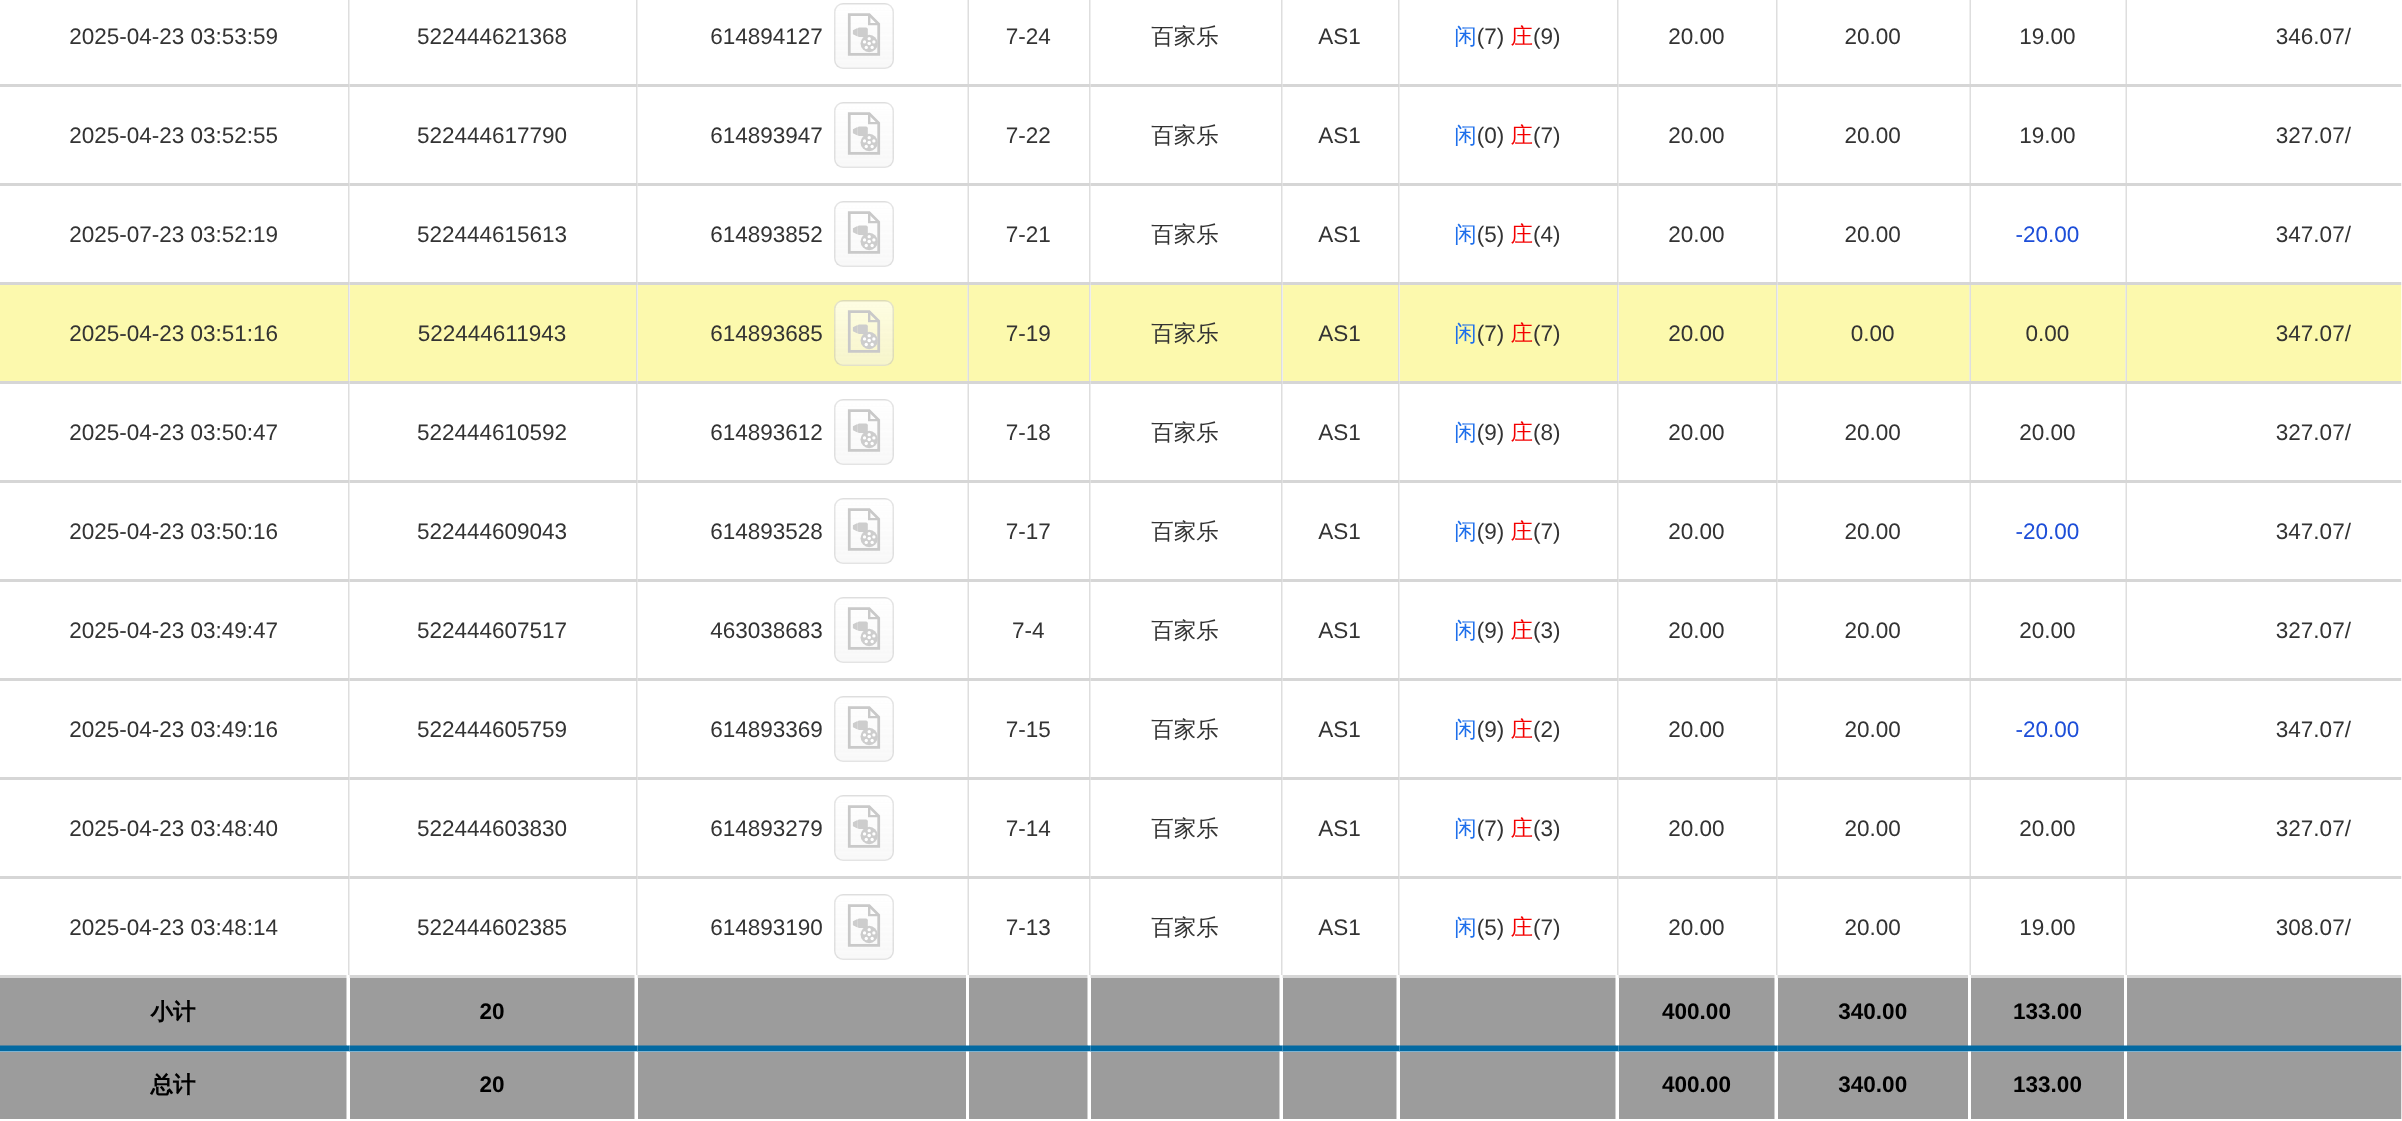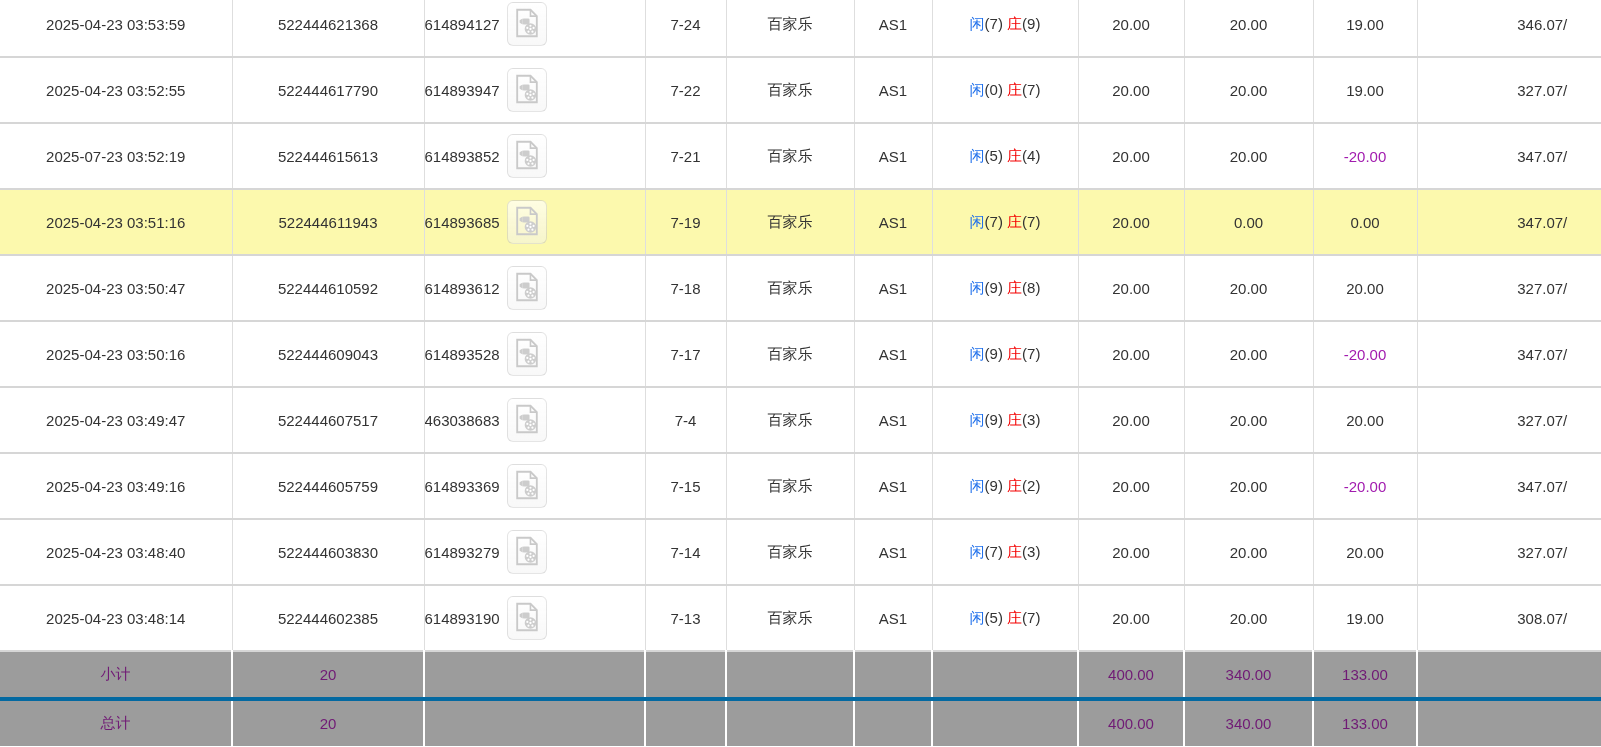--- a/index.html
+++ b/index.html
@@ -22,38 +22,38 @@
   tbody.records td {
     height:64px;
     border-top:2px solid #d6d6d6;
     border-right:1px solid #dedede;
   }
   tbody.records td:last-child { border-right:none; }
   tbody.records tr.hl td { background:#fcf9ad;margin-top:14px; }
 
   td.balance-cell { text-align:left; padding-left:123px; }
   td.bet-cell { color:#1e6feb; }
-  td.winloss-cell.neg { color:#a21caf; }
+  td.winloss-cell.neg { color:#1d4ed8; }
   .res-xian { color:#1e6feb; }
   .res-zhuang { color:#f30000; }
 
   
-  .game-cell-inner { display:flex; align-items:center; gap:7px; }
+  .game-cell-inner { display:flex; align-items:center; justify-content:center; gap:7px; }
   .video-btn {
     display:inline-flex; align-items:center; justify-content:center;
     width:40px; height:44px;
     border:1px solid rgba(0,0,0,0.10);
     border-radius:6px;
     background:linear-gradient(rgba(255,255,255,0.65), rgba(240,240,240,0.45));
     cursor:pointer; padding:0;
   }
 
   
   tbody.summary td {
-    height:45px; background:#9c9c9c; color:#701a75; font-weight:normal;
+    height:45px; background:#9c9c9c; color:#000000; font-weight:bold;
     border-right:2px solid #fff;
   }
   tbody.summary td:last-child { border-right:none; }
   tbody.summary tr.sum-first td { border-top:2px solid #d6d6d6; }
   tbody.summary tr.sum-second td { border-top:4px solid #0369a1; }
 </style>
 </head>
 <body>
 
 <div class="viewport">

